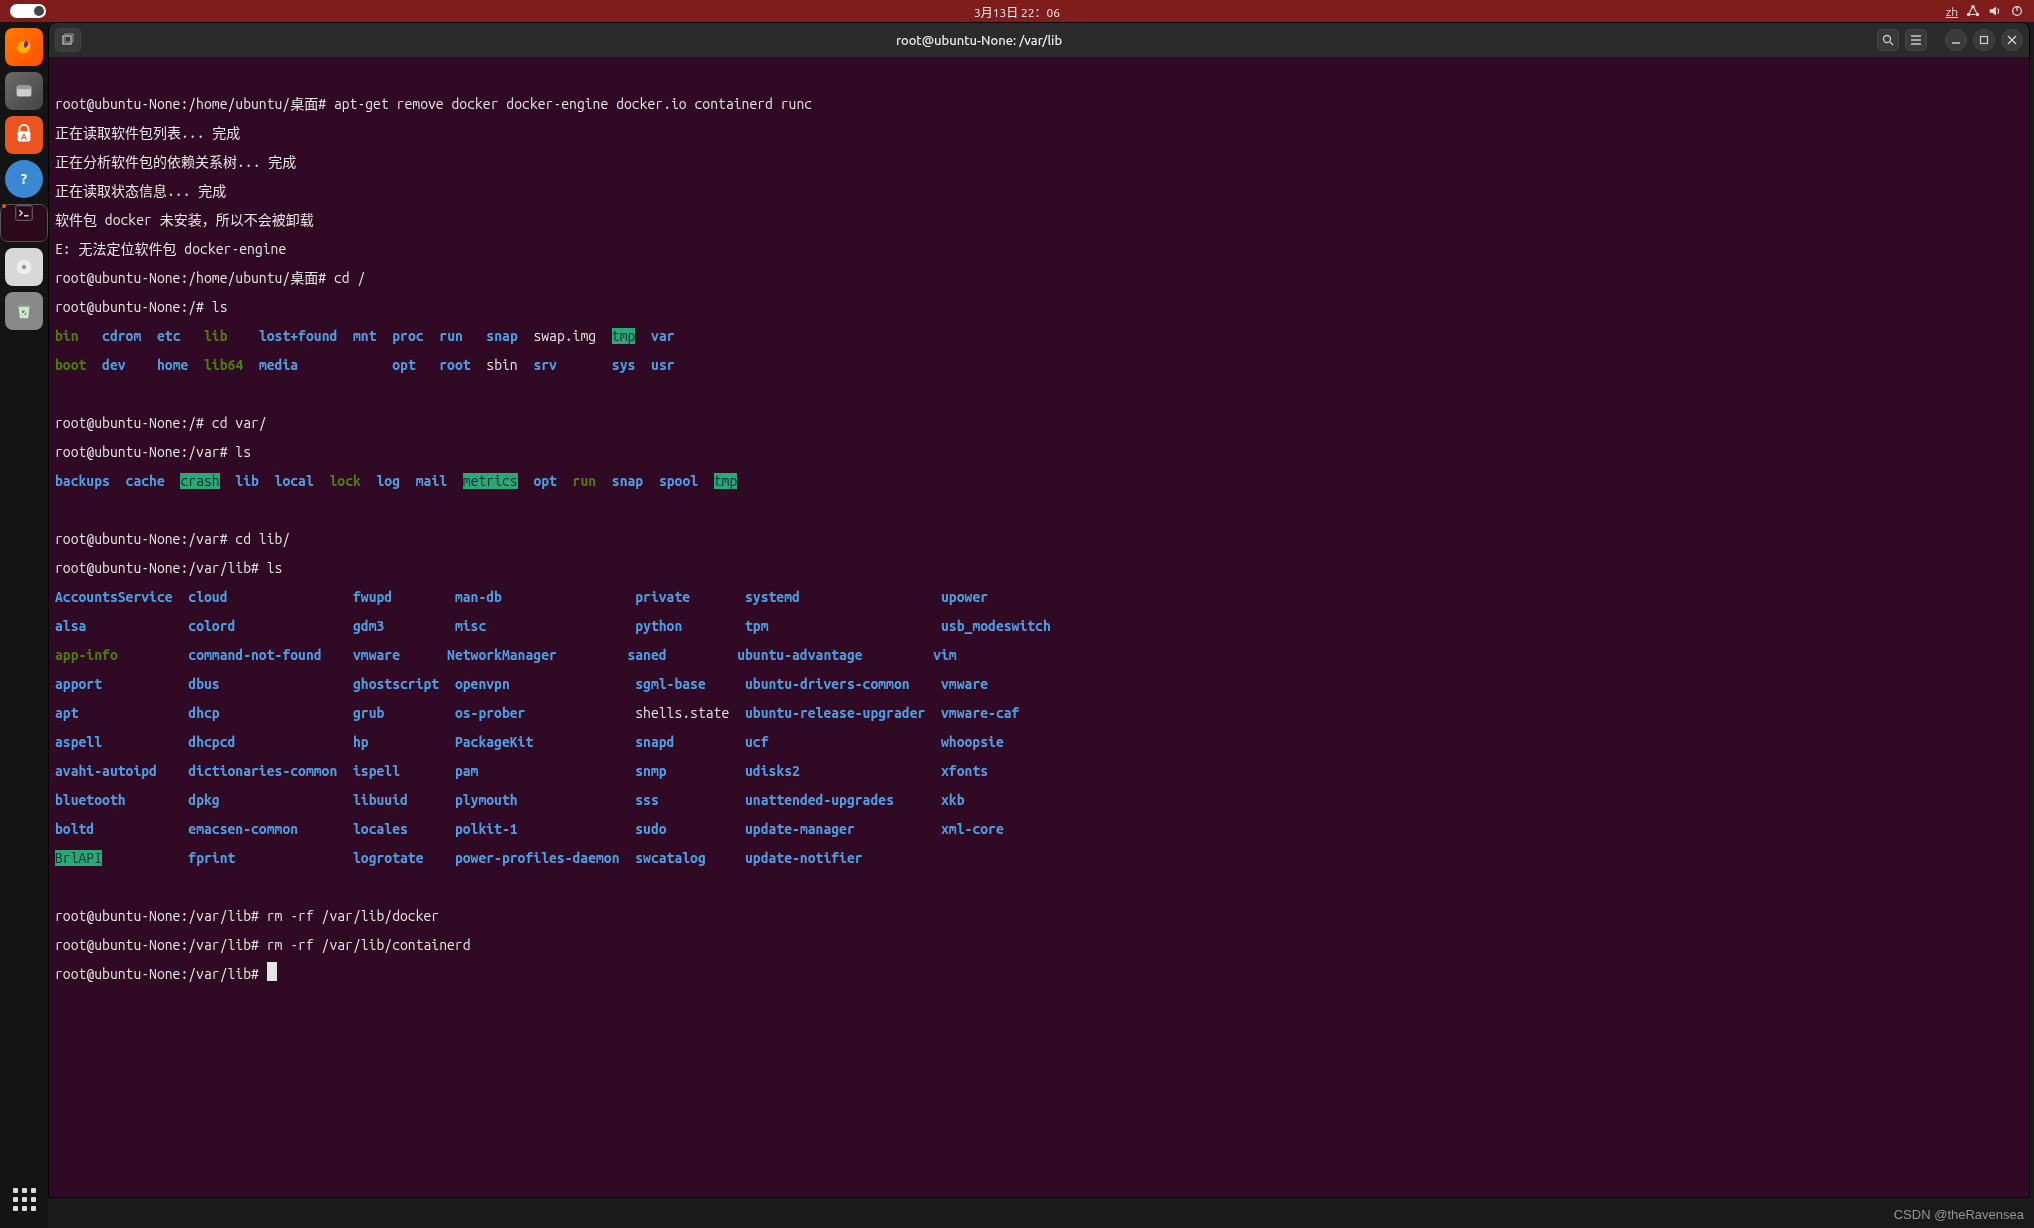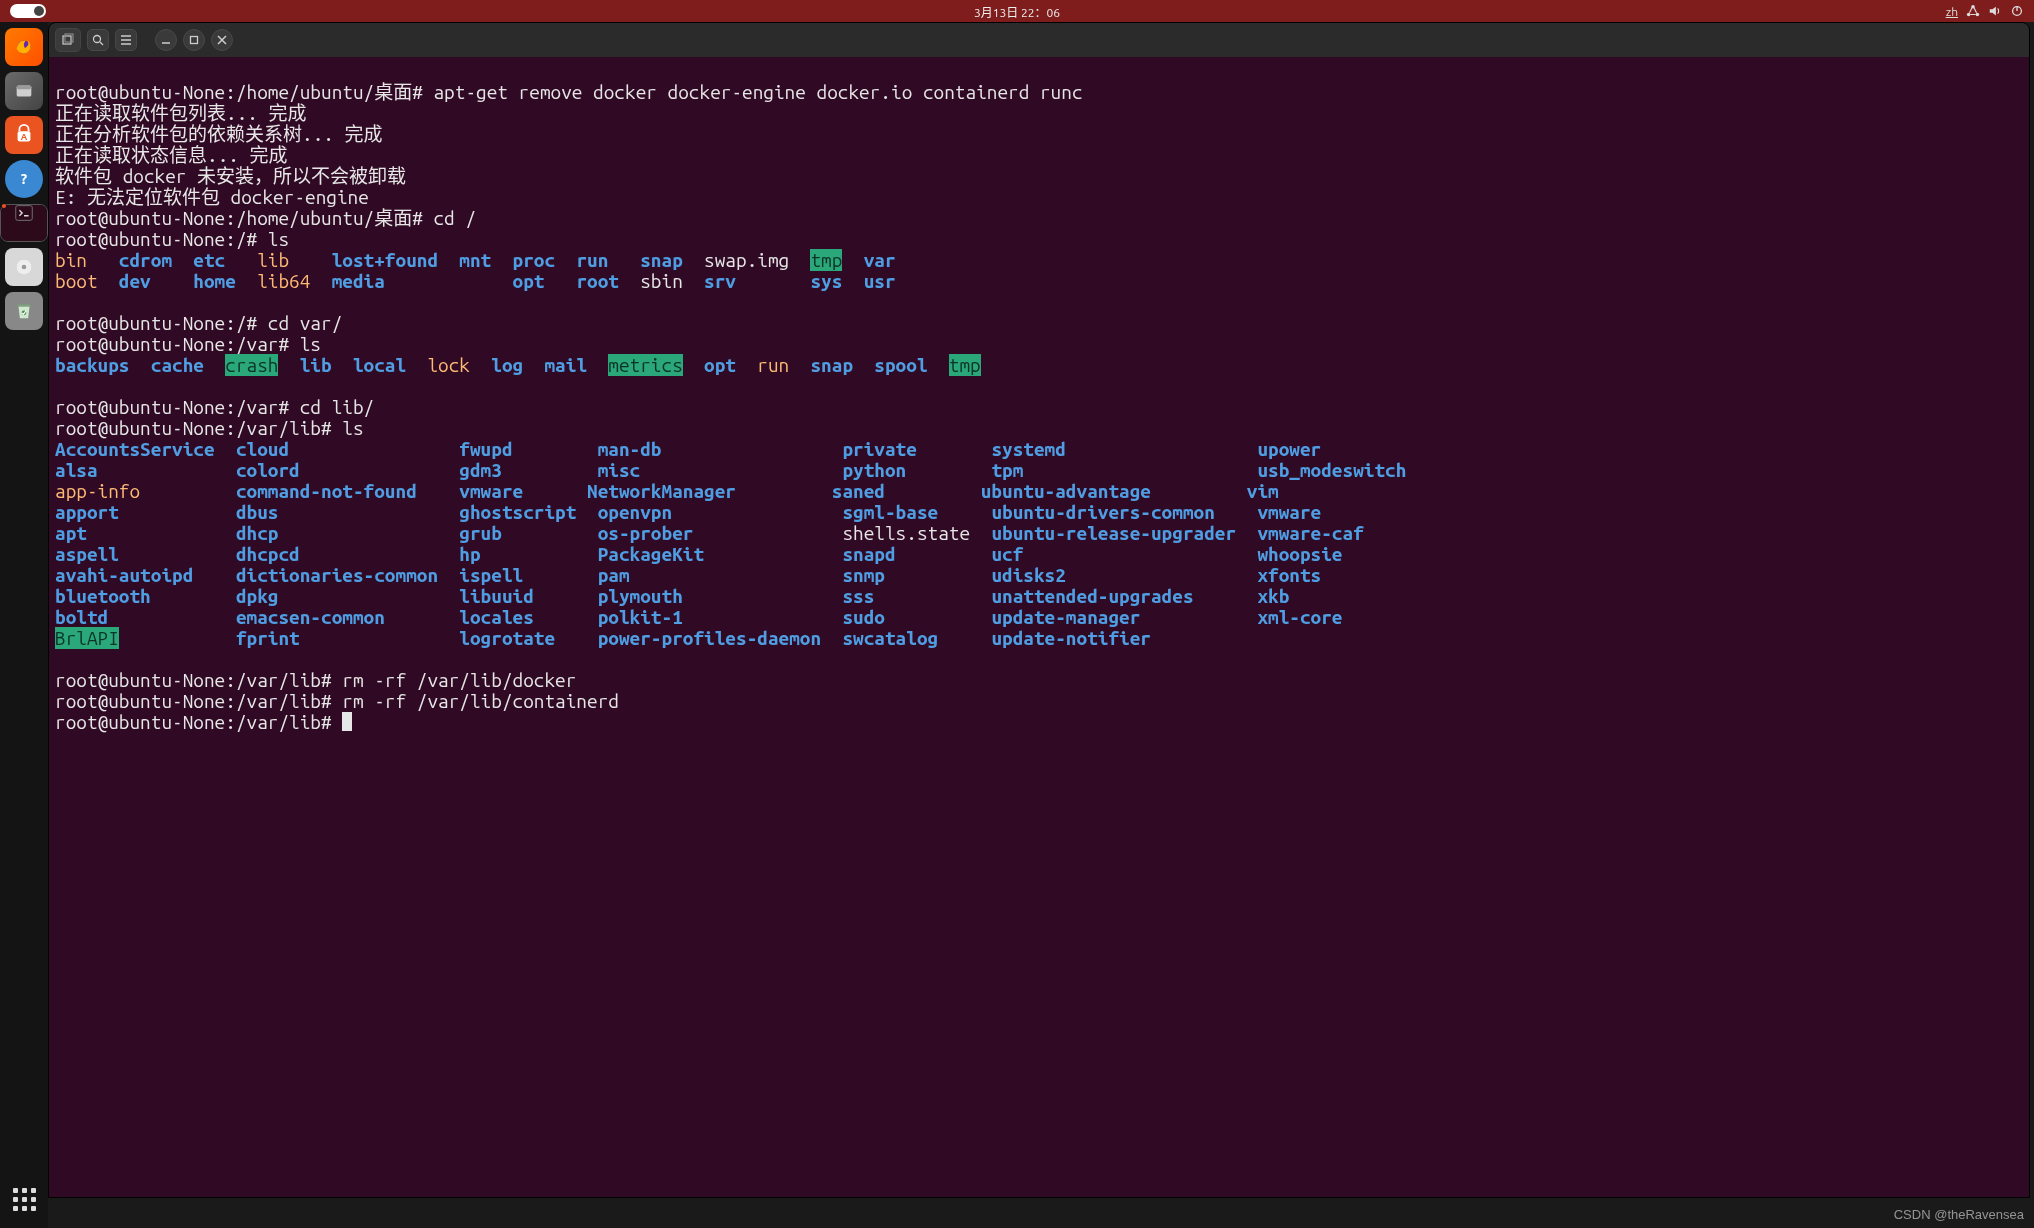--- a/index.html
+++ b/index.html
@@ -107,28 +107,28 @@
     width:22px;height:22px;border-radius:50%;background:#3a3a3a;
     display:flex;align-items:center;justify-content:center;cursor:pointer;
     border:1px solid #484848;color:#ccc;font-size:13px;
   }
 
   
   .term {
     flex:1; overflow:auto;
     padding: 4px 6px 24px 6px;
     font-family: "Ubuntu Mono","DejaVu Sans Mono","Noto Sans Mono CJK SC",monospace;
-    font-size: 19px;
-    line-height: 21px;
+    font-size: 14px;
+    line-height: 29px;
     color:#e6e6e6;
     white-space: pre;
   }
   .line{white-space:pre;}
   .dir{color:#4f9ee3;font-weight:bold;}
-  .link{color:#fdba74;font-weight:normal;}
+  .link{color:#4d7c0f;font-weight:bold;}
   .file{color:#e6e6e6;}
   .hilite{background:#2aa879;color:#0b3328;}
   .err{color:#e6e6e6;}
   .cursor{background:#e6e6e6;display:inline-block;width:10px;height:19px;vertical-align:-2px;}
 
   .watermark{
     position:absolute;right:10px;bottom:6px;color:#bdbdbd;font-size:13px;opacity:.75;
     font-family:sans-serif;
   }
 </style>
@@ -230,20 +230,21 @@
 </div>
 
 <div class="window">
   <div class="titlebar">
     <div class="tab-plus">
       <svg width="14" height="14" viewBox="0 0 14 14">
           <rect x="2" y="3" width="8" height="8" fill="none" stroke="#ccc" stroke-width="1.2"></rect>
           <rect x="4" y="1" width="8" height="8" fill="none" stroke="#888" stroke-width="1.2"></rect>
         </svg>
     </div>
+    <div class="title">root@ubuntu-None: /var/lib</div>
     <div class="btn-round">
       <svg width="12" height="12" viewBox="0 0 12 12">
           <circle cx="5" cy="5" r="3.5" fill="none" stroke="#ccc" stroke-width="1.3"></circle>
           <path d="M8 8l3 3" stroke="#ccc" stroke-width="1.3"></path>
         </svg>
     </div>
     <div class="btn-round">
       <svg width="12" height="12" viewBox="0 0 12 12">
           <path d="M1 2h10M1 6h10M1 10h10" stroke="#ccc" stroke-width="1.5"></path>
         </svg>

